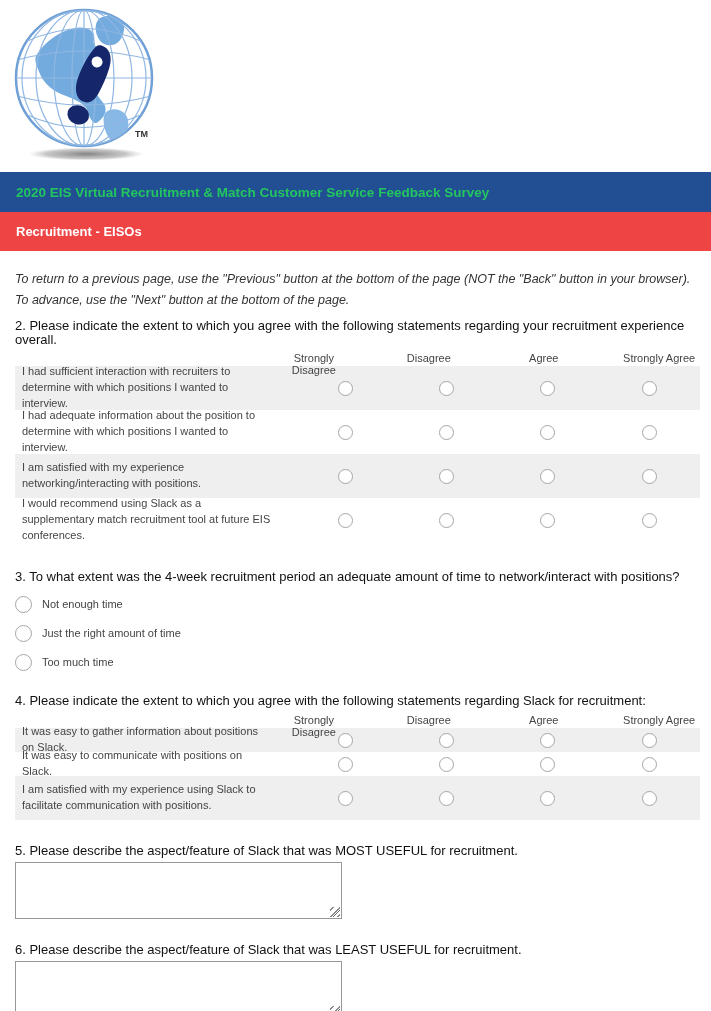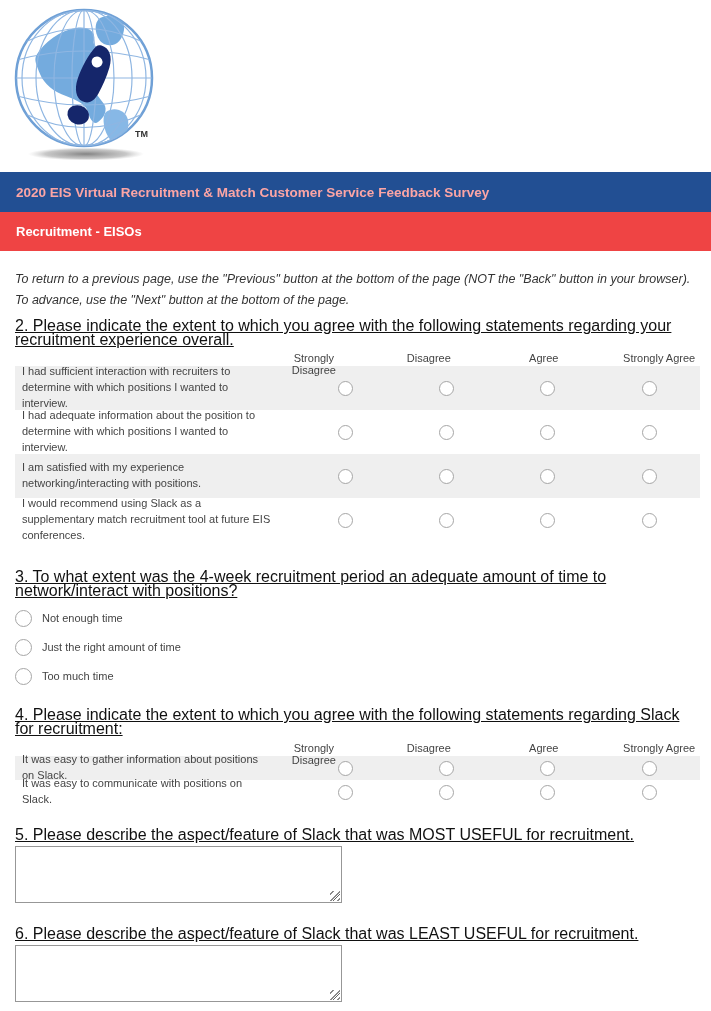--- a/index.html
+++ b/index.html
@@ -1,25 +1,25 @@
 <!DOCTYPE html>
 <html><head>
 <meta charset="utf-8">
 <style>
   html,body{margin:0;padding:0;background:#fff;}
   body{width:711px;height:1011px;font-family:"Liberation Sans",sans-serif;color:#222;overflow:hidden;}
   .logo-area{height:172px;position:relative;}
   .logo-area svg{position:absolute;left:6px;top:4px;}
   .title-bar{background:#224F93;height:40px;display:flex;align-items:center;padding:0 16px;}
-  .title-bar .bar-text{color:#fca5a5;font-weight:bold;font-size:13.5px;}
+  .title-bar .bar-text{color:#22c55e;font-weight:bold;font-size:13.5px;}
   .subtitle-bar{background:#ef4444;height:39px;display:flex;align-items:center;padding:0 16px;}
   .subtitle-bar .bar-text{color:#fff;font-weight:bold;font-size:13px;}
   .content{padding:0 15px;}
   .instructions{margin-top:18px;font-style:italic;font-size:12.5px;color:#333;line-height:1.65;max-width:683px;}
-  .question{margin-top:24px;font-size:16px;color:#111;line-height:14px;text-decoration:underline;}
+  .question{margin-top:24px;font-size:13px;color:#111;line-height:14px;}
   .q2{margin-top:9px;}
   .matrix{margin-top:5px;width:685px;}
   .matrix-header{display:flex;height:14px;align-items:flex-start;gap:34px;}
   .mh-spacer{width:280px;}
   .mh-col{width:101px;text-align:center;font-size:11px;color:#444;}
   .mh-col:last-child{width:102px;}
   .matrix-row{display:flex;align-items:center;}
   .matrix-row.alt{background:#EFEFEF;}
   .row-2line{height:44px;}
   .row-1line{height:24px;justify-content:center;}
@@ -221,20 +221,35 @@
       <div class="mr-cell">
           <div class="radio"></div>
         </div>
       <div class="mr-cell">
           <div class="radio"></div>
         </div>
       <div class="mr-cell">
           <div class="radio"></div>
         </div>
     </div>
+    <div class="matrix-row alt row-2line">
+      <div class="mr-statement">I am satisfied with my experience using Slack to facilitate communication with positions.</div>
+      <div class="mr-cell">
+          <div class="radio"></div>
+        </div>
+      <div class="mr-cell">
+          <div class="radio"></div>
+        </div>
+      <div class="mr-cell">
+          <div class="radio"></div>
+        </div>
+      <div class="mr-cell">
+          <div class="radio"></div>
+        </div>
+    </div>
   </div>
 
   <div class="question">5. Please describe the aspect/feature of Slack that was MOST USEFUL for recruitment.</div>
   <div class="ta-wrap">
     <textarea style=""></textarea>
     <div class="grip"></div>
   </div>
 
   <div class="question">6. Please describe the aspect/feature of Slack that was LEAST USEFUL for recruitment.</div>
   <div class="ta-wrap">

